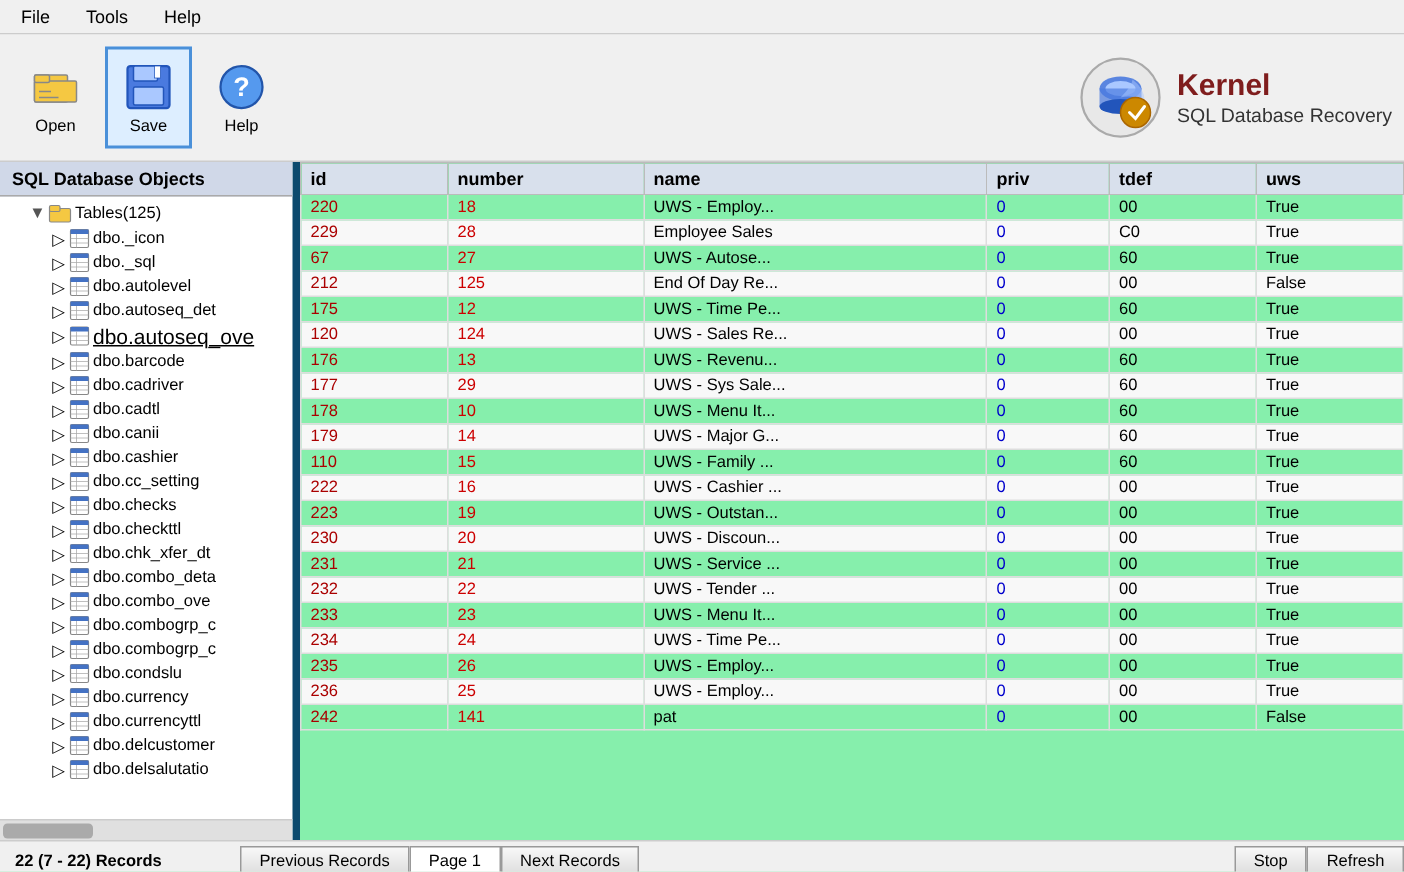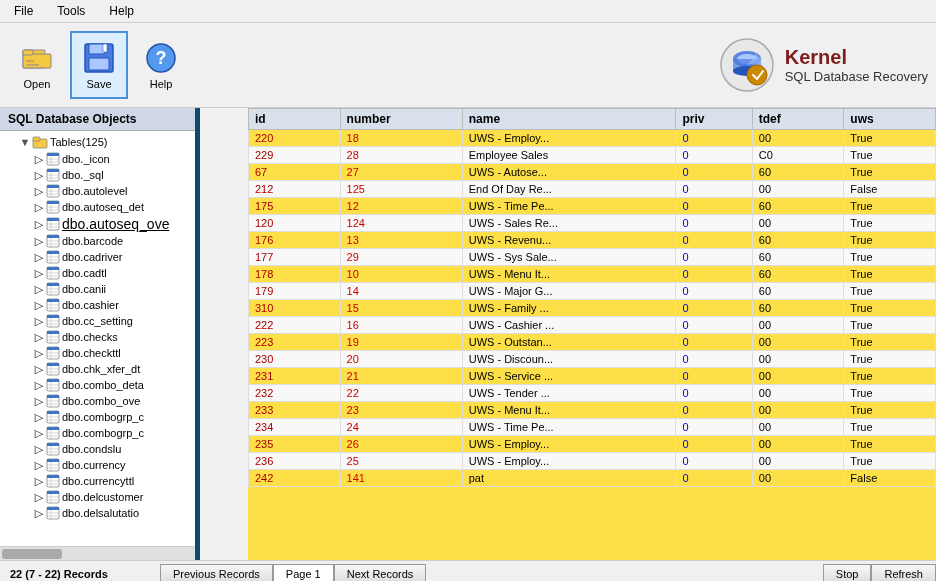--- a/index.html
+++ b/index.html
@@ -25,21 +25,21 @@
     .sidebar-tree { flex: 1; overflow-y: auto; overflow-x: auto; padding: 2px; }
     .tree-item { display: flex; align-items: center; padding: 1px 2px; cursor: pointer; white-space: nowrap; font-size: 11px; }
     .tree-indent { display: inline-block; width: 14px; }
     .tree-expander { display: inline-block; width: 14px; text-align: center; cursor: pointer; color: #555; }
 
     
     .sidebar-hscroll { height: 14px; background: #e0e0e0; border-top: 1px solid #ccc; display: flex; align-items: center; padding: 0 2px; }
     .hscroll-thumb { width: 60px; height: 10px; background: #aaa; border-radius: 3px; }
 
     
-    .content { flex: 1; display: flex; flex-direction: column; background: #fde047; overflow: hidden; margin-left: 48px; }
+    .content { flex: 1; display: flex; flex-direction: column; background: #86efac; overflow: hidden; }
     .data-table-container { flex: 1; overflow: auto; }
     table { border-collapse: collapse; width: 100%; }
     table th { background: #d8e0ec; border: 1px solid #bbb; padding: 3px 6px; text-align: left; font-size: 12px; font-weight: bold; position: sticky; top: 0; z-index: 1; }
     table td { border: 1px solid #ddd; padding: 2px 6px; font-size: 11px; white-space: nowrap; }
     table tr:nth-child(even) { background: #f8f8f8; }
     .col-id { width: 60px; }
     .col-number { width: 80px; }
     .col-name { width: 140px; }
     .col-priv { width: 50px; }
     .col-tdef { width: 60px; }
@@ -585,21 +585,21 @@
             </tr>
             <tr>
               <td class="col-id"><a class="id-link" href="#">179</a></td>
               <td class="col-number num-val">14</td>
               <td class="col-name">UWS - Major G...</td>
               <td class="col-priv zero-val">0</td>
               <td class="col-tdef">60</td>
               <td class="col-uws">True</td>
             </tr>
             <tr>
-              <td class="col-id"><a class="id-link" href="#">310</a></td>
+              <td class="col-id"><a class="id-link" href="#">110</a></td>
               <td class="col-number num-val">15</td>
               <td class="col-name">UWS - Family ...</td>
               <td class="col-priv zero-val">0</td>
               <td class="col-tdef">60</td>
               <td class="col-uws">True</td>
             </tr>
             <tr>
               <td class="col-id"><a class="id-link" href="#">222</a></td>
               <td class="col-number num-val">16</td>
               <td class="col-name">UWS - Cashier ...</td>

